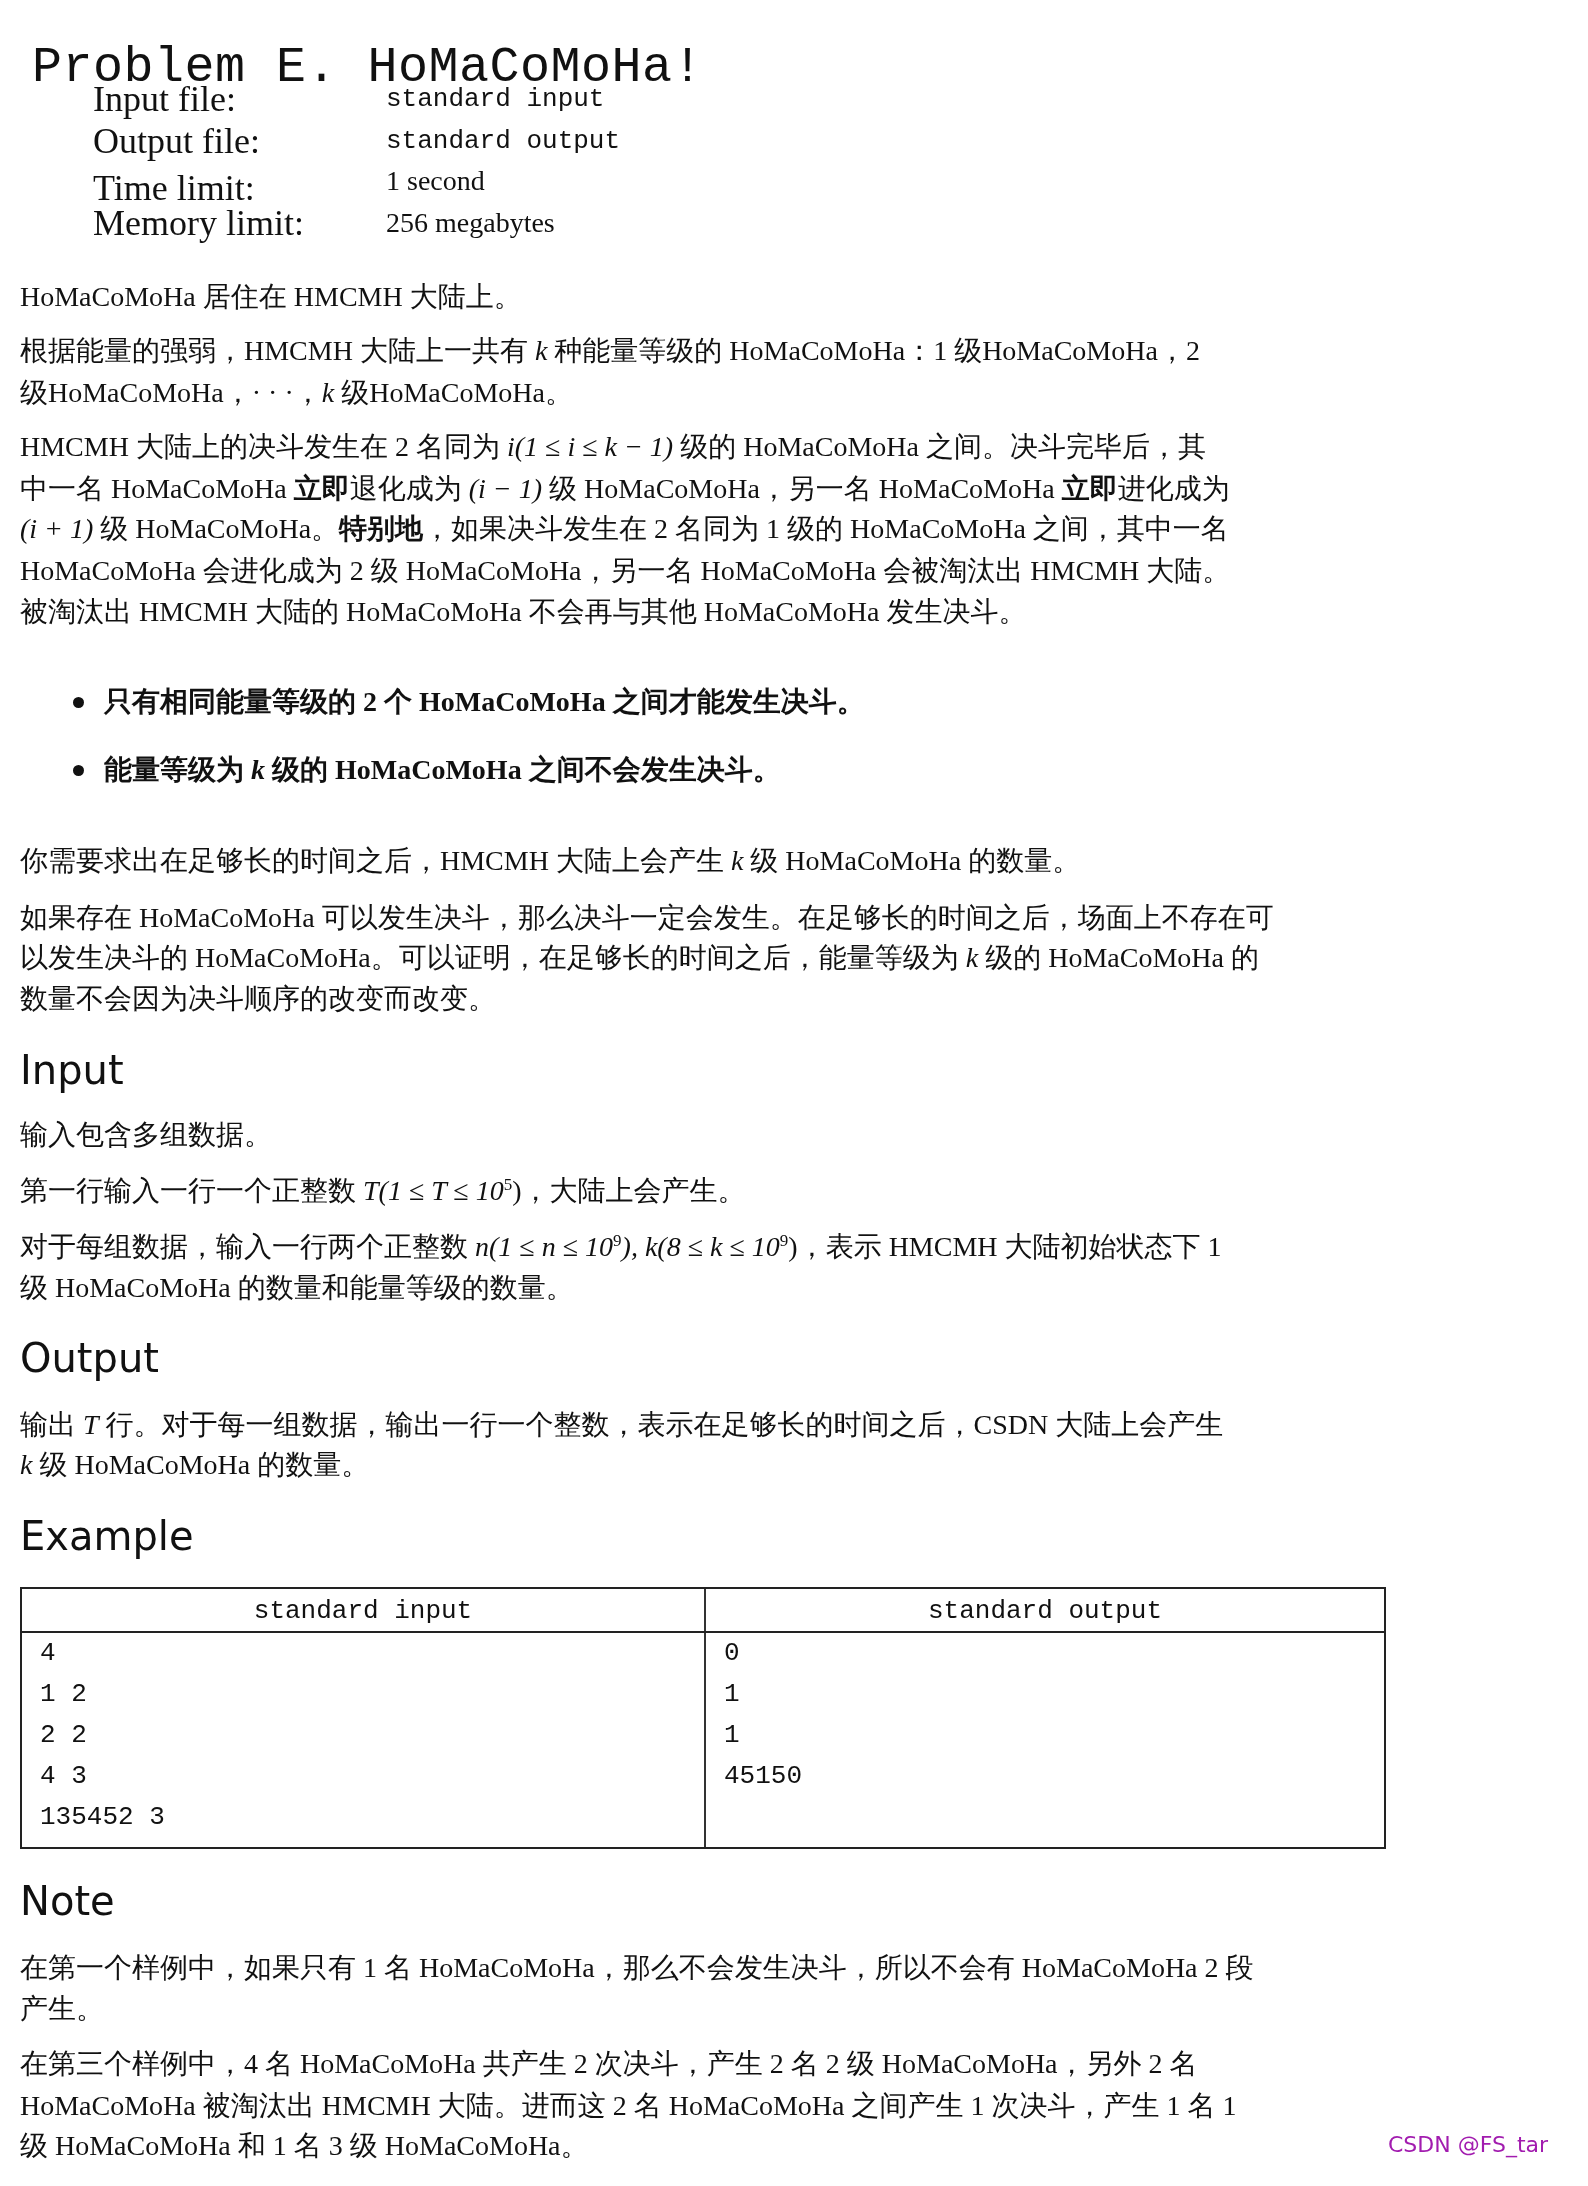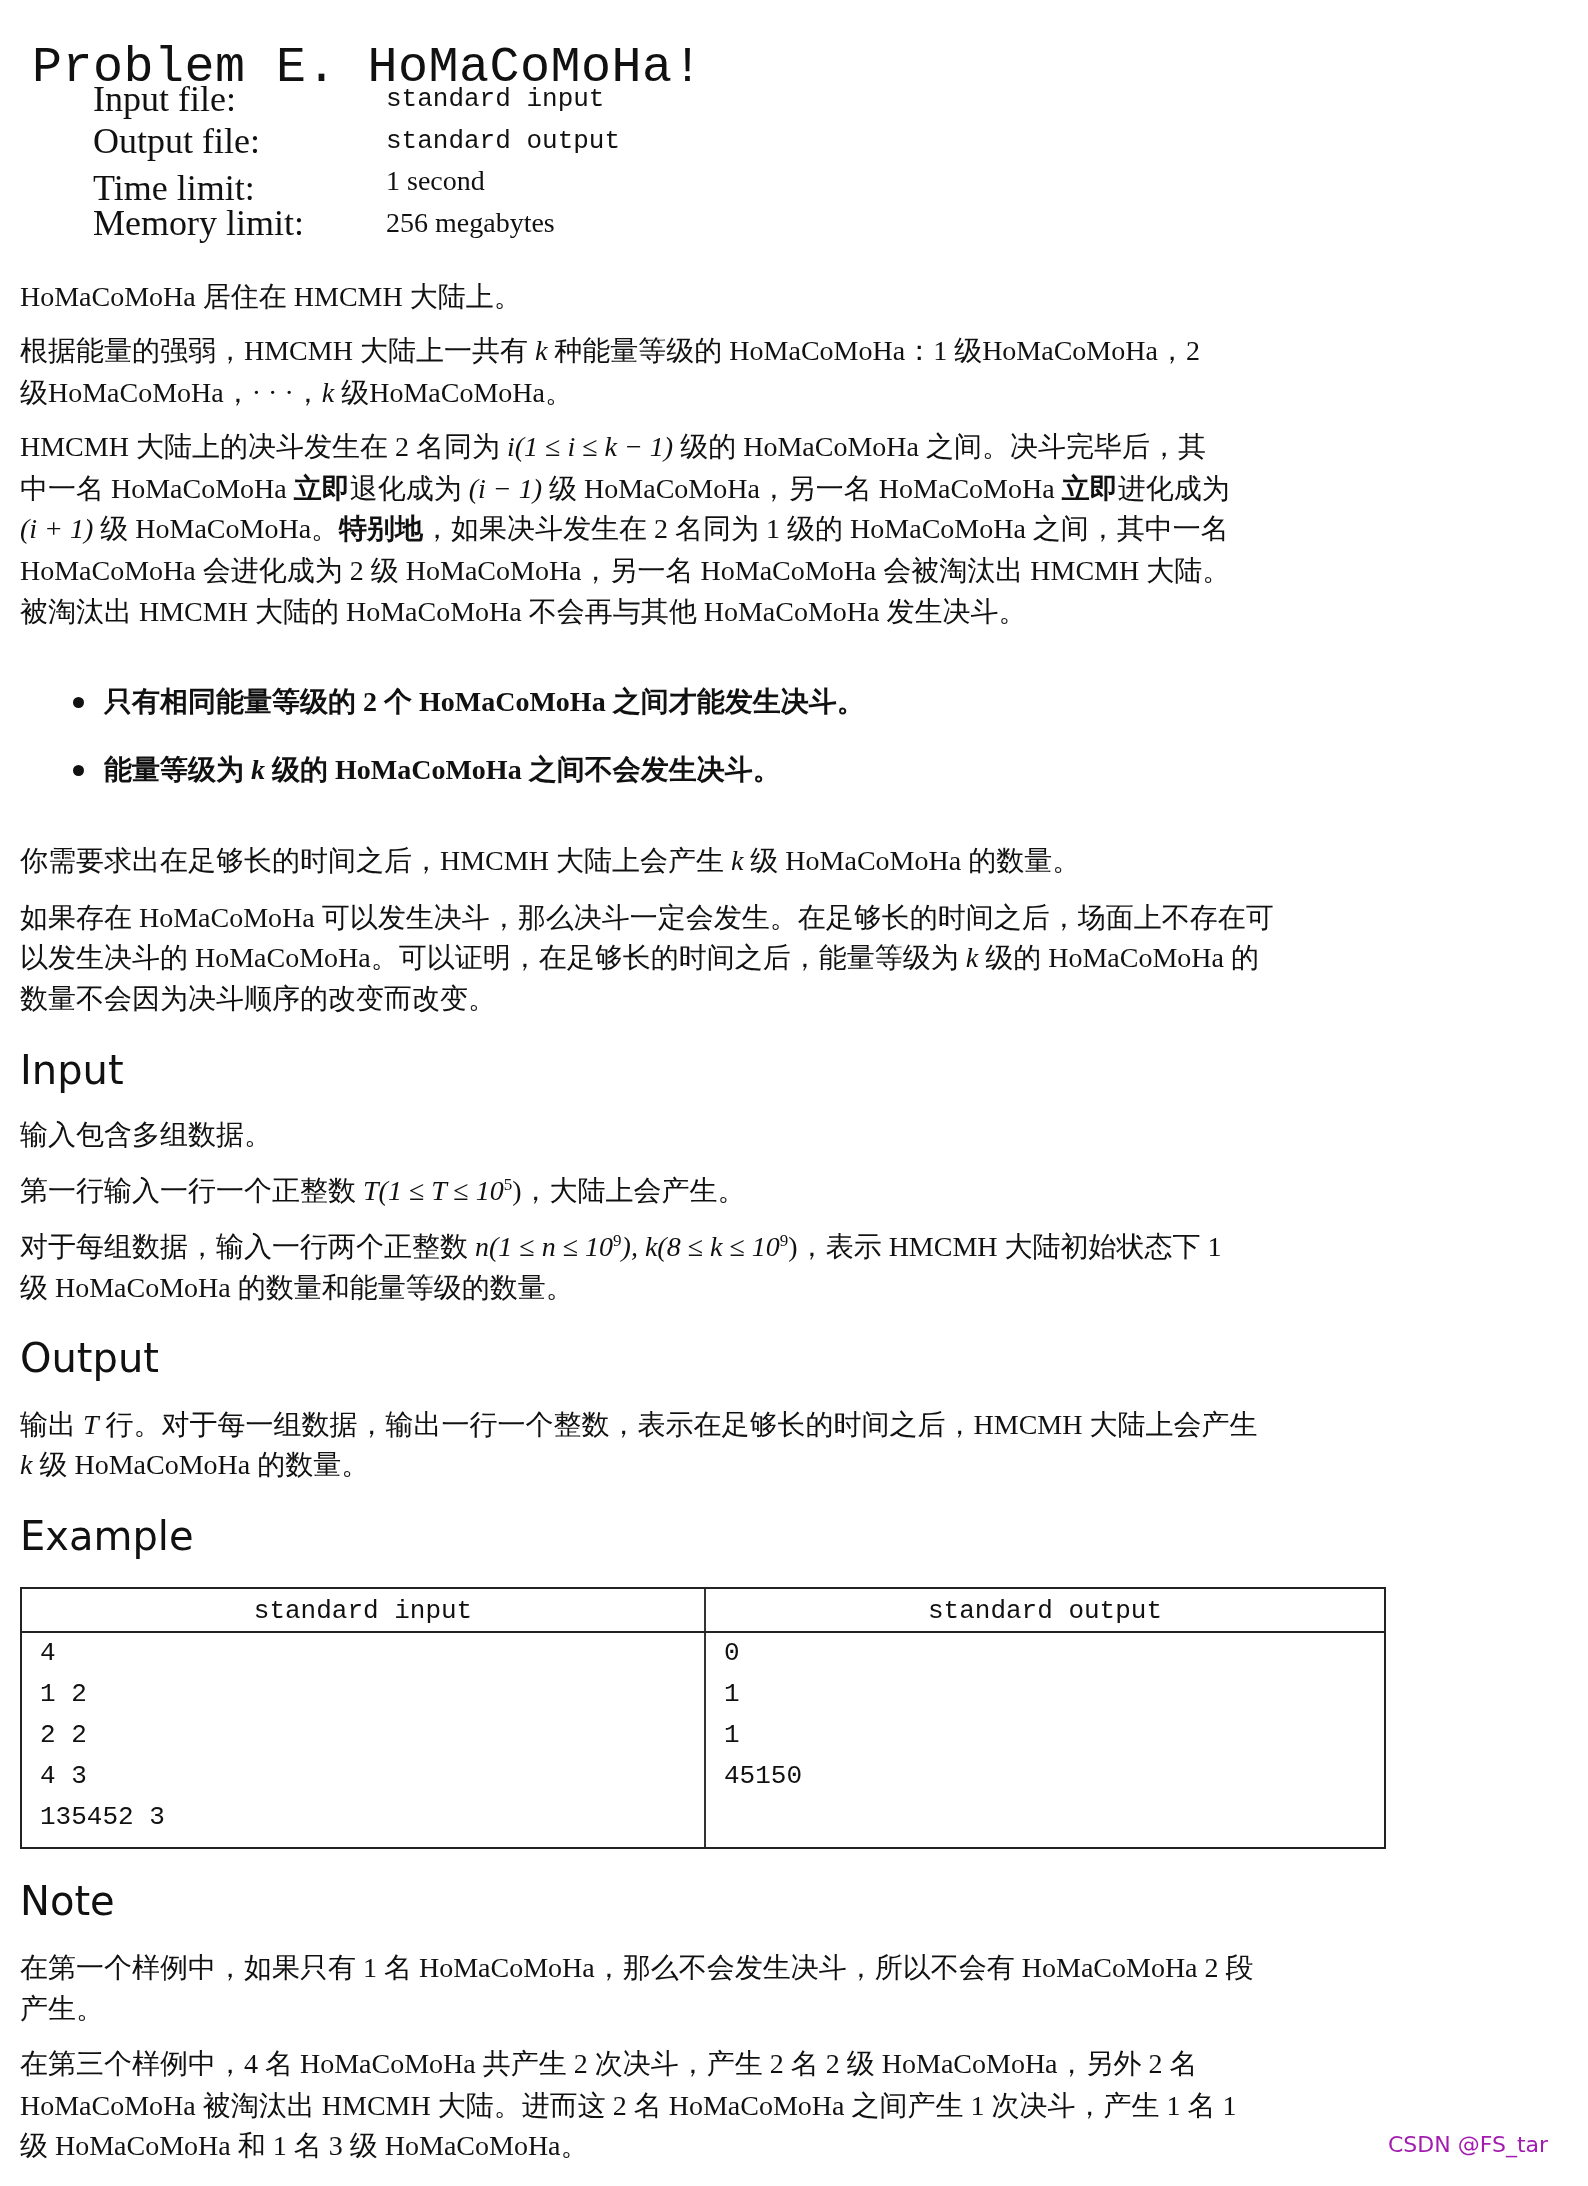--- a/index.html
+++ b/index.html
@@ -94,21 +94,21 @@
 <div>
   <h2 class="abs heading" style="top:1045px; margin:0">Input</h2>
   <div class="abs line" style="top:1115px">输入包含多组数据。</div>
   <div class="abs line" style="top:1171px"><span>第一行输入一行一个正整数 </span><i class="m">T(1 ≤ T ≤ 10</i><sup>5</sup><span>)</span><span>，大陆上会产生。</span></div>
   <div class="abs line" style="top:1227px"><span>对于每组数据，输入一行两个正整数 </span><i class="m">n(1 ≤ n ≤ 10</i><sup>9</sup><i class="m">), k(8 ≤ k ≤ 10</i><sup>9</sup><span>)</span><span>，表示 HMCMH 大陆初始状态下 1</span></div>
   <div class="abs line" style="top:1268px">级 HoMaCoMoHa 的数量和能量等级的数量。</div>
 </div>
 
 <div>
   <h2 class="abs heading" style="top:1333px; margin:0">Output</h2>
-  <div class="abs line" style="top:1405px"><span>输出 </span><i class="m">T</i><span> 行。对于每一组数据，输出一行一个整数，表示在足够长的时间之后，HMCMH 大陆上会产生</span></div>
+  <div class="abs line" style="top:1405px"><span>输出 </span><i class="m">T</i><span> 行。对于每一组数据，输出一行一个整数，表示在足够长的时间之后，CSDN 大陆上会产生</span></div>
   <div class="abs line" style="top:1445px"><i class="m">k</i><span> 级 HoMaCoMoHa 的数量。</span></div>
 </div>
 
 <div>
   <h2 class="abs heading" style="top:1511px; margin:0">Example</h2>
   <div class="table">
     <div class="divider"></div>
     <div class="hline"></div>
     <div class="th" style="left:0; width:682px">standard input</div>
     <div class="th" style="left:684px; width:678px">standard output</div>

